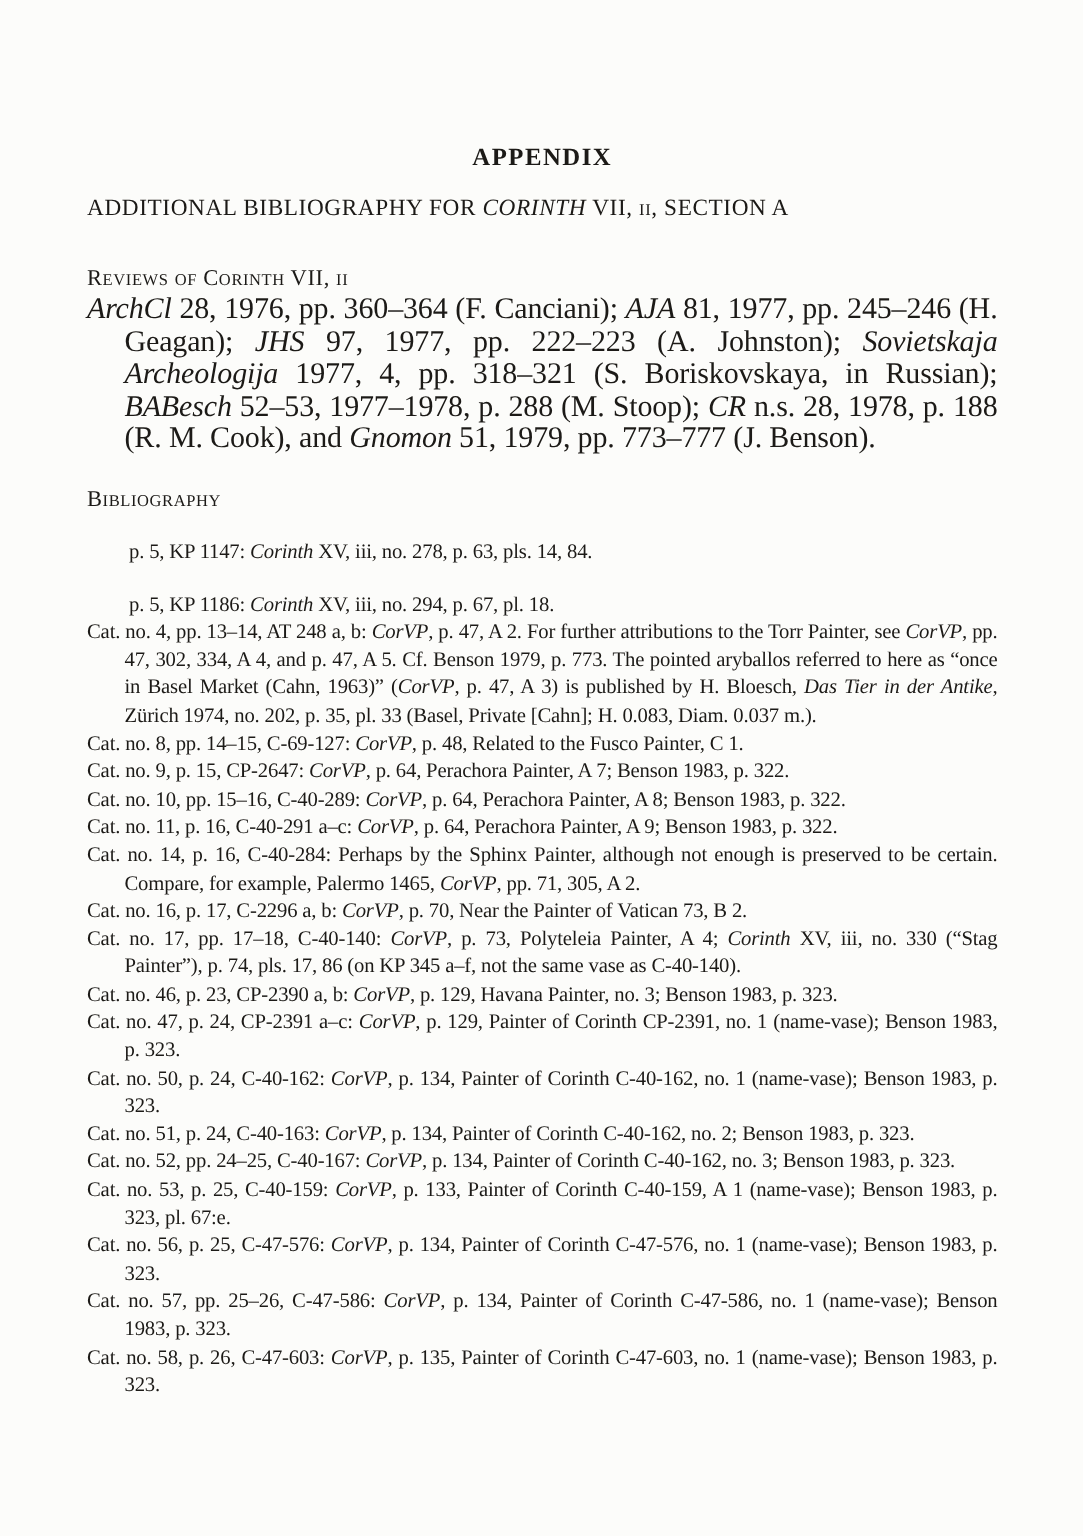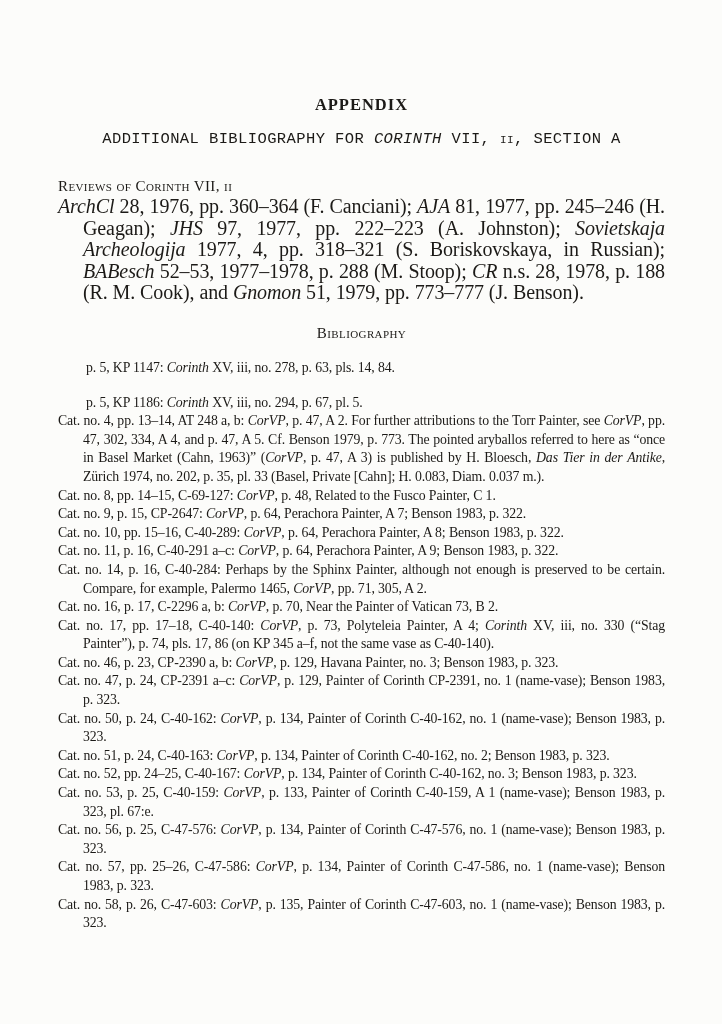--- a/index.html
+++ b/index.html
@@ -18,44 +18,43 @@
     padding-top: 94px;
   }
   .title {
     text-align: center;
     font-size: 16.5px;
     font-weight: bold;
     letter-spacing: 1px;
     line-height: 22px;
   }
   .subtitle {
-    text-align: center;
+    text-align: left;
     font-size: 15.5px;
     letter-spacing: 0.4px;
     line-height: 20px;
     margin-top: 13px;
-    font-family: Liberation Mono, monospace;
   }
   .section-heading {
     font-variant: small-caps;
     font-size: 15px;
     letter-spacing: 0.4px;
     line-height: 19px;
   }
   .reviews-heading { margin-top: 28px; }
   .reviews-para {
     font-size: 20px;
     line-height: 21.6px;
     letter-spacing: -0.1px;
     text-align: justify;
     padding-left: 25px;
     text-indent: -25px;
     margin-top: 0;
   }
-  .bib-heading { margin-top: 6px; text-align: center; }
+  .bib-heading { margin-top: 6px; }
   .entries {
     margin-top: 3px;
     font-size: 13.8px;
     line-height: 18.6px;
     letter-spacing: -0.12px;
   }
   .entry.hang {
     text-align: justify;
     padding-left: 25px;
     text-indent: -25px;
@@ -73,21 +72,21 @@
 <div class="page">
   <div class="title">APPENDIX</div>
   <div class="subtitle"><span>ADDITIONAL BIBLIOGRAPHY FOR </span><span class="seg-i">CORINTH</span><span> VII, </span><span class="seg-sc">ii</span><span>, SECTION A</span></div>
 
   <div class="section-heading reviews-heading">Reviews of Corinth VII, ii</div>
   <p class="reviews-para"><span class="seg-i">ArchCl</span><span> 28, 1976, pp. 360–364 (F. Canciani); </span><span class="seg-i">AJA</span><span> 81, 1977, pp. 245–246 (H. Geagan); </span><span class="seg-i">JHS</span><span> 97, 1977, pp. 222–223 (A. Johnston); </span><span class="seg-i">Sovietskaja Archeologija</span><span> 1977, 4, pp. 318–321 (S. Boriskovskaya, in Russian); </span><span class="seg-i">BABesch</span><span> 52–53, 1977–1978, p. 288 (M. Stoop); </span><span class="seg-i">CR</span><span> n.s. 28, 1978, p. 188 (R. M. Cook), and </span><span class="seg-i">Gnomon</span><span> 51, 1979, pp. 773–777 (J. Benson).</span></p>
 
   <div class="section-heading bib-heading">Bibliography</div>
   <div class="entries">
       <div class="entry plain"><span>p. 5, KP 1147: </span><span class="seg-i">Corinth</span><span> XV, iii, no. 278, p. 63, pls. 14, 84.</span></div>
-      <div class="entry plain"><span>p. 5, KP 1186: </span><span class="seg-i">Corinth</span><span> XV, iii, no. 294, p. 67, pl. 5.</span></div>
+      <div class="entry plain"><span>p. 5, KP 1186: </span><span class="seg-i">Corinth</span><span> XV, iii, no. 294, p. 67, pl. 18.</span></div>
       <div class="entry hang"><span>Cat. no. 4, pp. 13–14, AT 248 a, b: </span><span class="seg-i">CorVP</span><span>, p. 47, A 2. For further attributions to the Torr Painter, see </span><span class="seg-i">CorVP</span><span>, pp. 47, 302, 334, A 4, and p. 47, A 5. Cf. Benson 1979, p. 773. The pointed aryballos referred to here as “once in Basel Market (Cahn, 1963)” (</span><span class="seg-i">CorVP</span><span>, p. 47, A 3) is published by H. Bloesch, </span><span class="seg-i">Das Tier in der Antike</span><span>, Zürich 1974, no. 202, p. 35, pl. 33 (Basel, Private [Cahn]; H. 0.083, Diam. 0.037 m.).</span></div>
       <div class="entry hang"><span>Cat. no. 8, pp. 14–15, C-69-127: </span><span class="seg-i">CorVP</span><span>, p. 48, Related to the Fusco Painter, C 1.</span></div>
       <div class="entry hang"><span>Cat. no. 9, p. 15, CP-2647: </span><span class="seg-i">CorVP</span><span>, p. 64, Perachora Painter, A 7; Benson 1983, p. 322.</span></div>
       <div class="entry hang"><span>Cat. no. 10, pp. 15–16, C-40-289: </span><span class="seg-i">CorVP</span><span>, p. 64, Perachora Painter, A 8; Benson 1983, p. 322.</span></div>
       <div class="entry hang"><span>Cat. no. 11, p. 16, C-40-291 a–c: </span><span class="seg-i">CorVP</span><span>, p. 64, Perachora Painter, A 9; Benson 1983, p. 322.</span></div>
       <div class="entry hang"><span>Cat. no. 14, p. 16, C-40-284: Perhaps by the Sphinx Painter, although not enough is preserved to be certain. Compare, for example, Palermo 1465, </span><span class="seg-i">CorVP</span><span>, pp. 71, 305, A 2.</span></div>
       <div class="entry hang"><span>Cat. no. 16, p. 17, C-2296 a, b: </span><span class="seg-i">CorVP</span><span>, p. 70, Near the Painter of Vatican 73, B 2.</span></div>
       <div class="entry hang"><span>Cat. no. 17, pp. 17–18, C-40-140: </span><span class="seg-i">CorVP</span><span>, p. 73, Polyteleia Painter, A 4; </span><span class="seg-i">Corinth</span><span> XV, iii, no. 330 (“Stag Painter”), p. 74, pls. 17, 86 (on KP 345 a–f, not the same vase as C-40-140).</span></div>
       <div class="entry hang"><span>Cat. no. 46, p. 23, CP-2390 a, b: </span><span class="seg-i">CorVP</span><span>, p. 129, Havana Painter, no. 3; Benson 1983, p. 323.</span></div>
       <div class="entry hang"><span>Cat. no. 47, p. 24, CP-2391 a–c: </span><span class="seg-i">CorVP</span><span>, p. 129, Painter of Corinth CP-2391, no. 1 (name-vase); Benson 1983, p. 323.</span></div>

